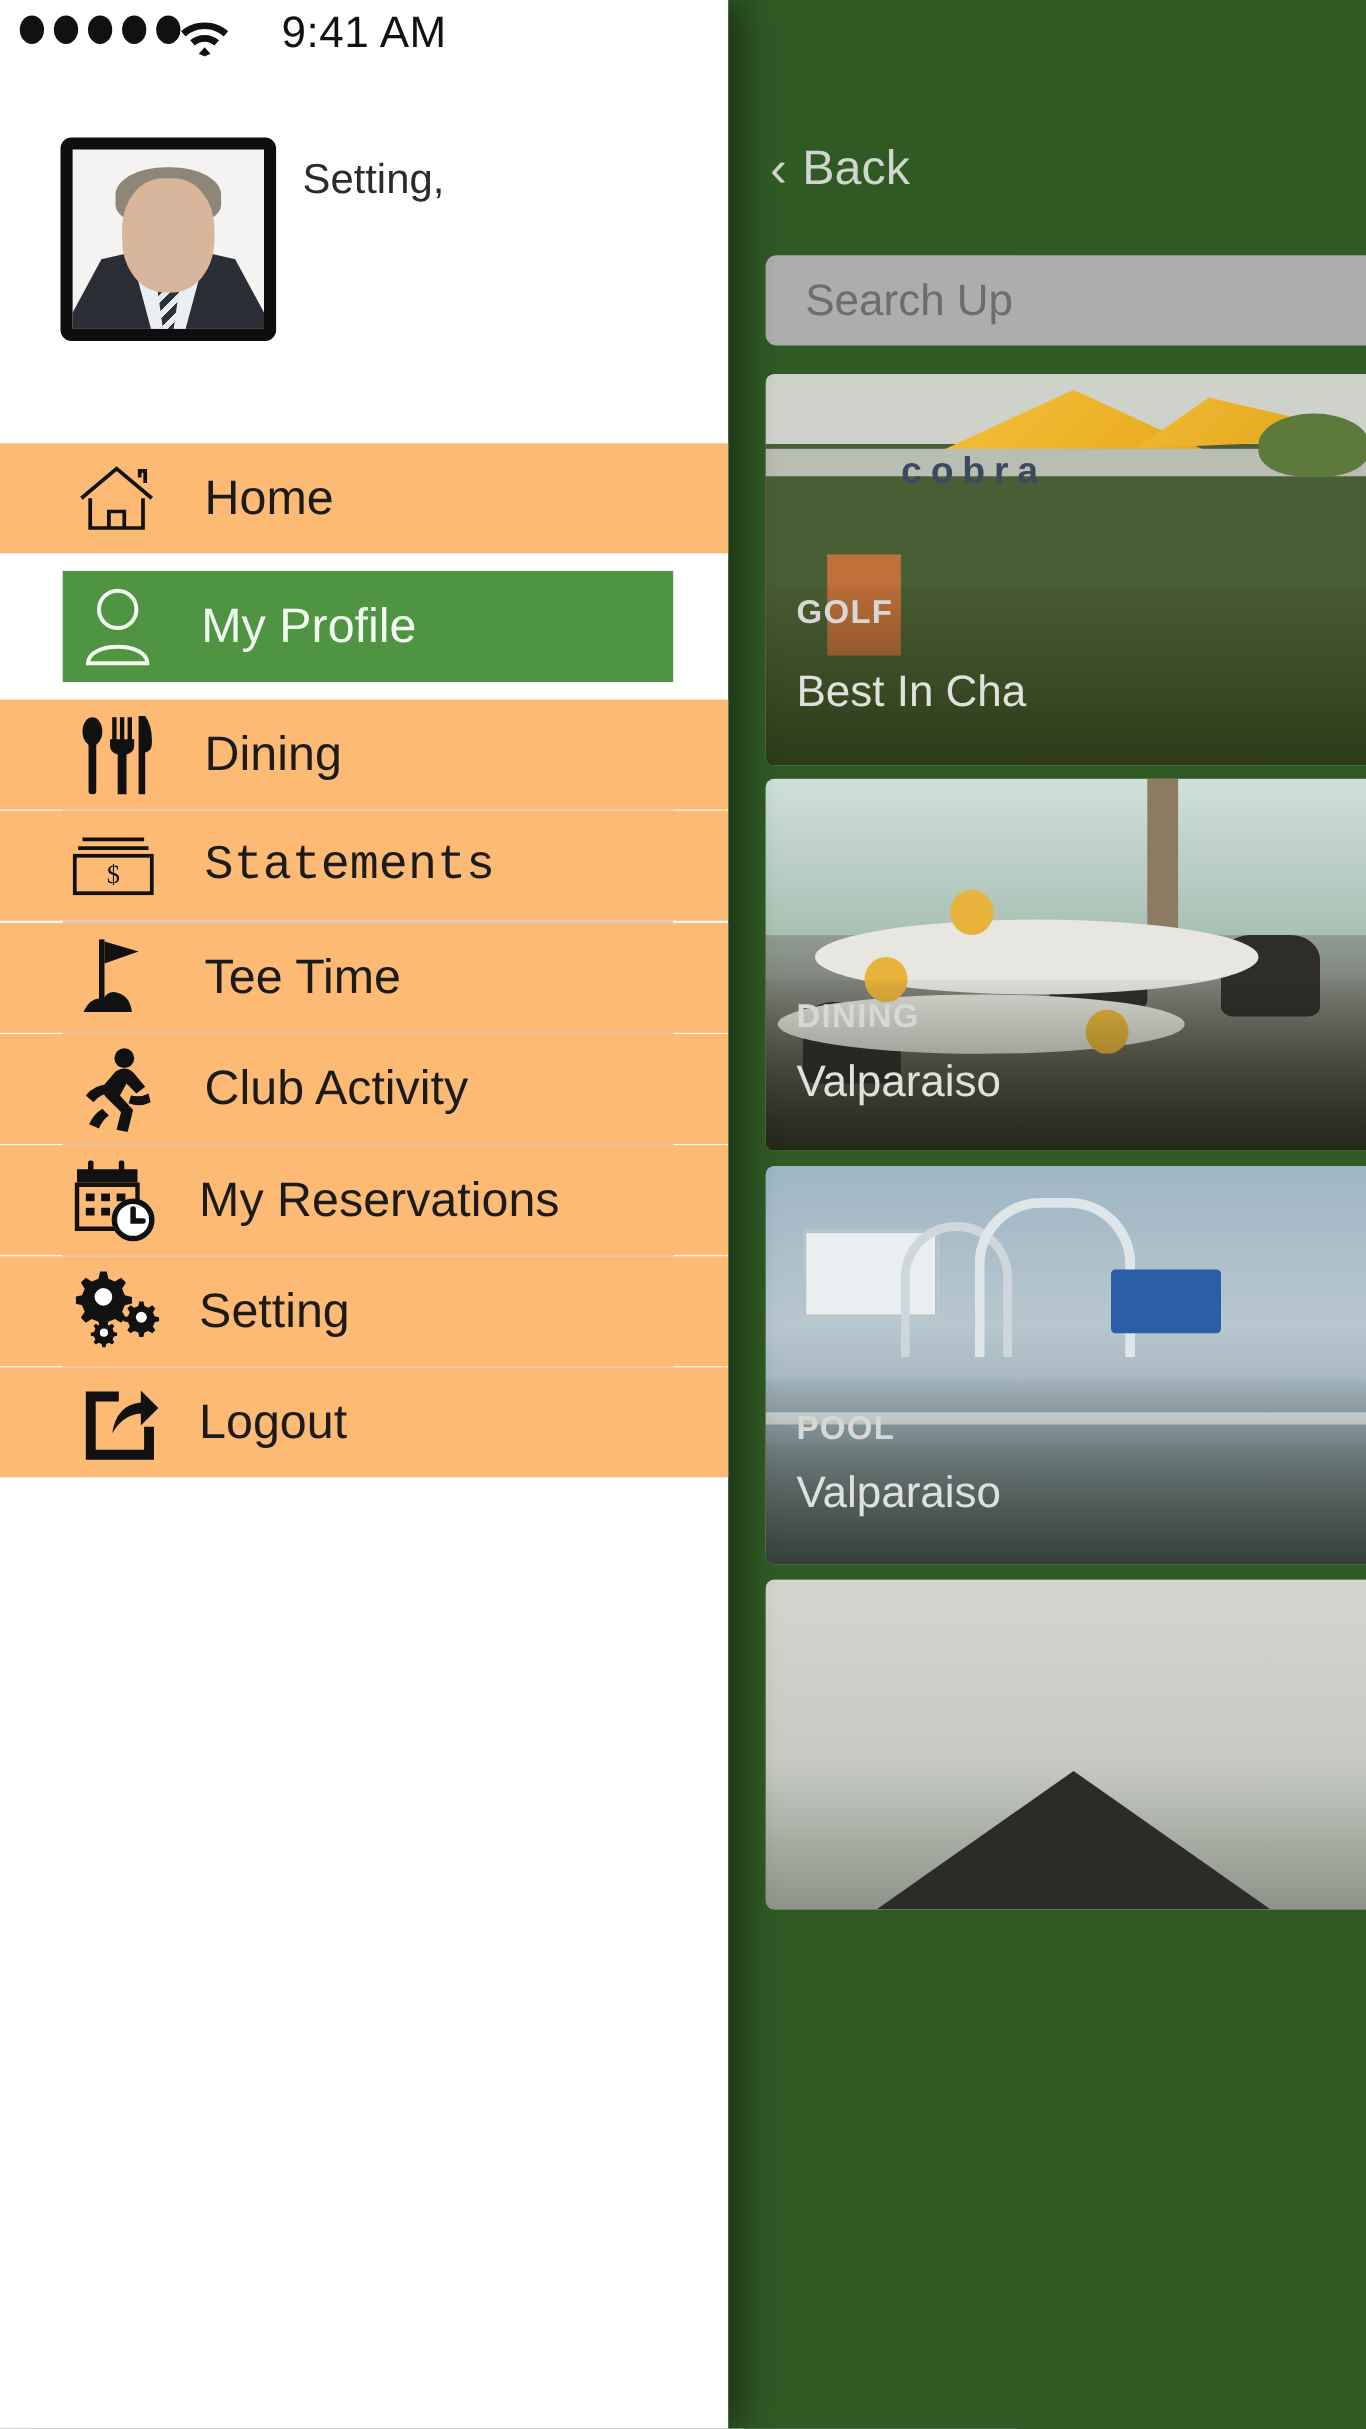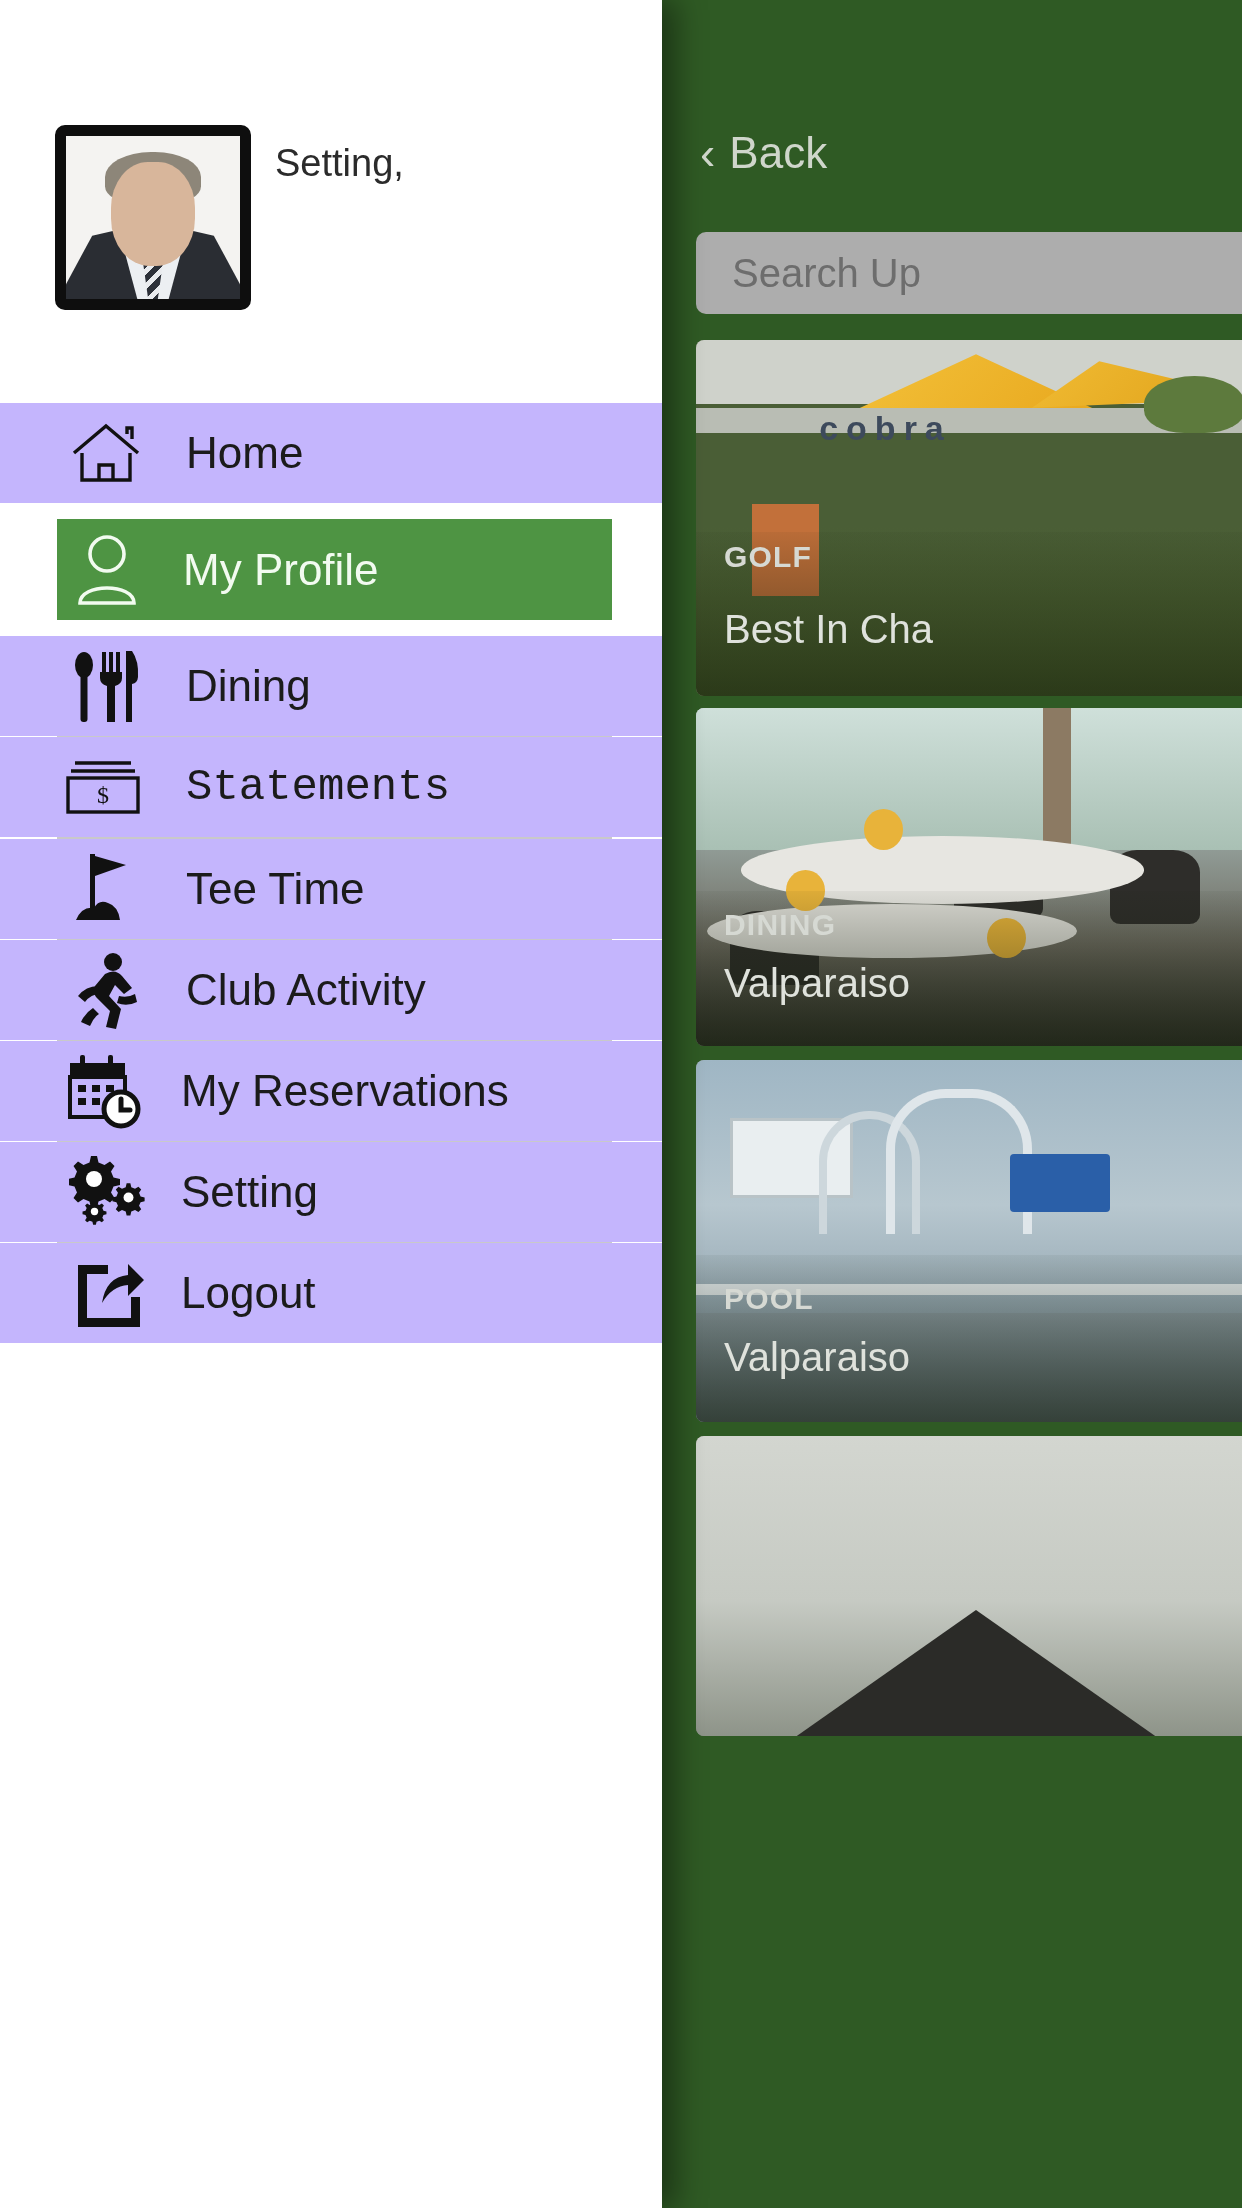--- a/index.html
+++ b/index.html
@@ -219,21 +219,21 @@
     position:absolute; left:275px; top:62px;
     font-size:54px; font-weight:bold; color:#0d0d0d; letter-spacing:-0.5px;
   }
 
   
   #menu{
     position:absolute; left:0; top:403px; width:100%;
   }
   .menu-item{
     position:relative; height:100px; display:flex; align-items:center;
-    background:#c4b5fd;
+    background:#fdba74;
   }
   .menu-item.active{
     background:#4E9443; margin:0 50px 0 57px; height:101px;
   }
   .menu-item .ico{
     position:absolute; display:flex; align-items:center; justify-content:center;
     width:86px; height:86px;
   }
   .menu-item .lbl{
     font-size:44px; font-weight:300; color:#1b1b1b; white-space:nowrap;
@@ -310,20 +310,37 @@
         <div class="roof"></div>
       </div>
     </div>
 
   </div>
   <div id="scrim"></div>
 </div>
 
 <div id="drawer">
 
+  <div id="status-bar">
+    <div id="signal-dots">
+      <i></i>
+        <i></i>
+        <i></i>
+        <i></i>
+        <i></i>
+    </div>
+    <div id="wifi-icon">
+      <svg width="52" height="40" viewBox="0 0 52 40">
+        <path d="M26 8.5c8.2 0 15.7 3.0 21.4 8.0l-4.1 4.6C38.5 16.8 32.5 14.3 26 14.3S13.5 16.8 8.7 21.1L4.6 16.5C10.3 11.5 17.8 8.5 26 8.5z" fill="#111"></path>
+        <path d="M26 19.8c5.0 0 9.6 1.8 13.1 4.9l-4.2 4.7c-2.4-2.1-5.5-3.4-8.9-3.4s-6.5 1.3-8.9 3.4l-4.2-4.7c3.5-3.1 8.1-4.9 13.1-4.9z" fill="#111"></path>
+        <path d="M26 31.0l5.3 5.9L26 39.4l-5.3-2.5z" fill="#111"></path>
+      </svg>
+    </div>
+    <div id="status-time">9:41 AM</div>
+  </div>
 
   <div id="profile-header">
     <div id="avatar">
       <div class="suit"></div>
       <div class="shirt"></div>
       <div class="tie"></div>
       <div class="hair"></div>
       <div class="face"></div>
     </div>
     <div id="welcome-text">Setting,</div>

